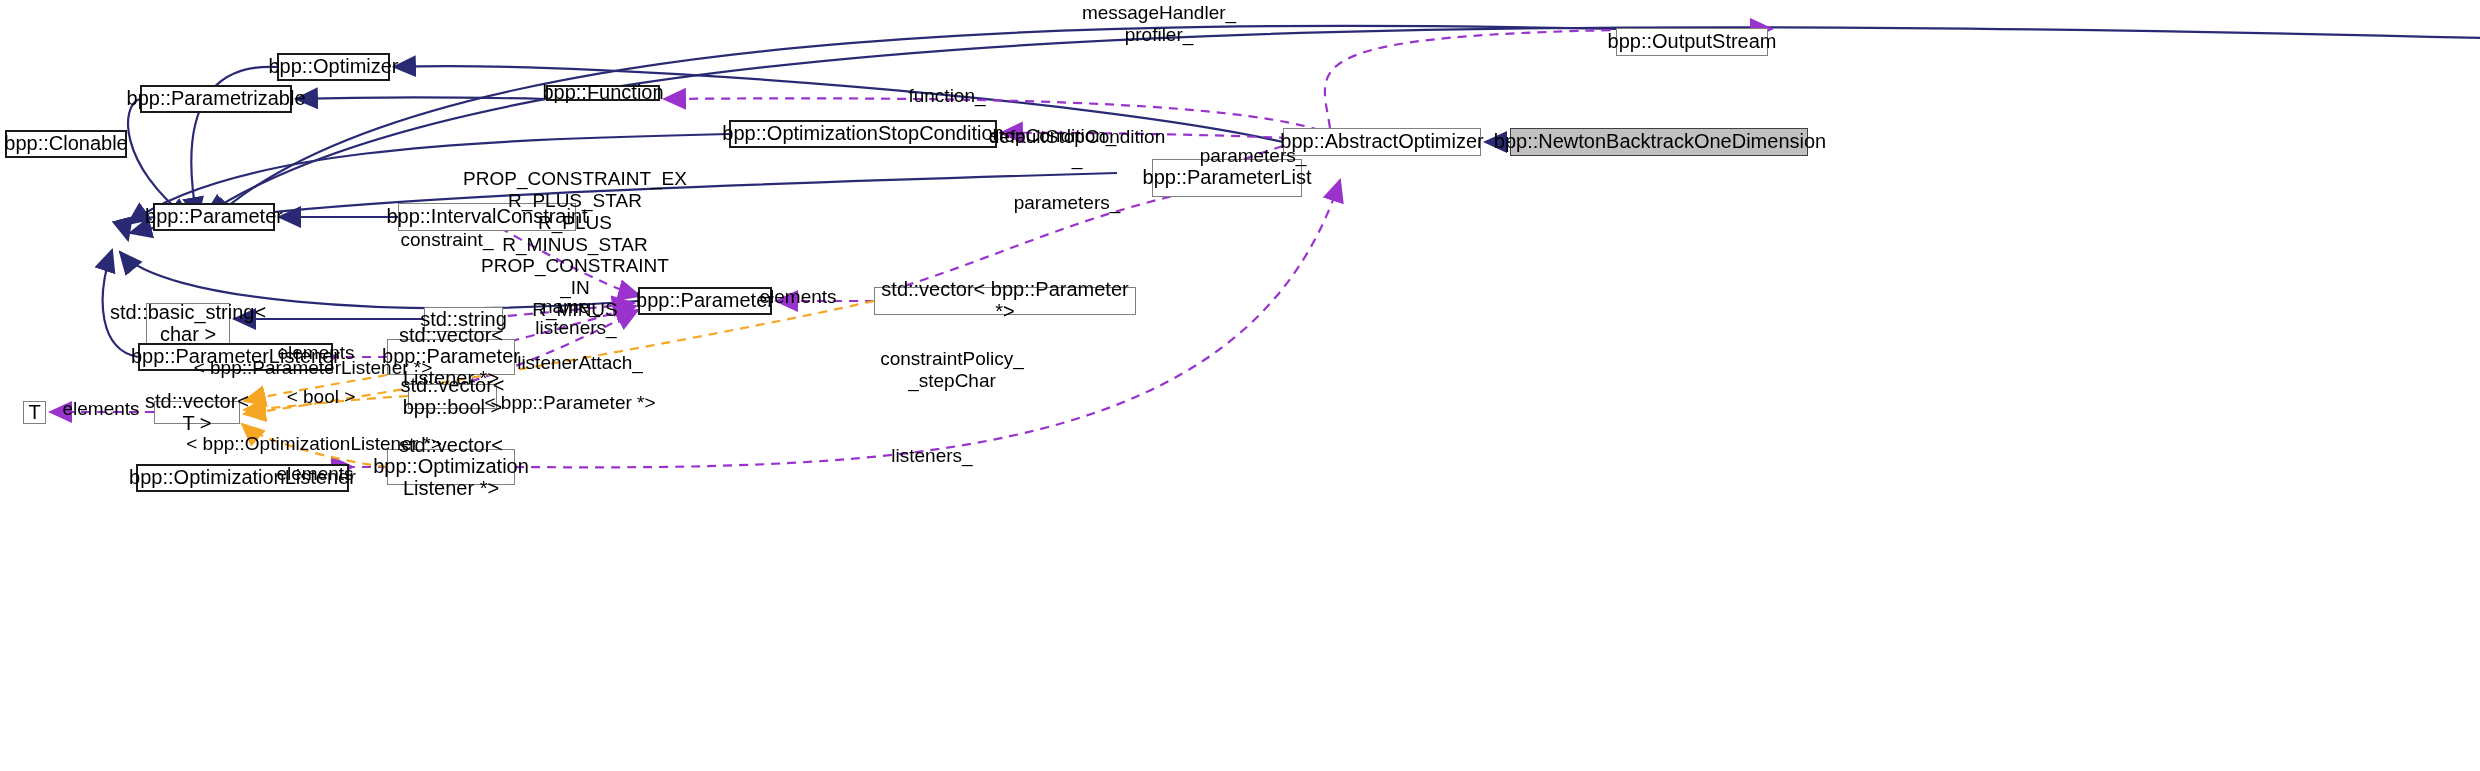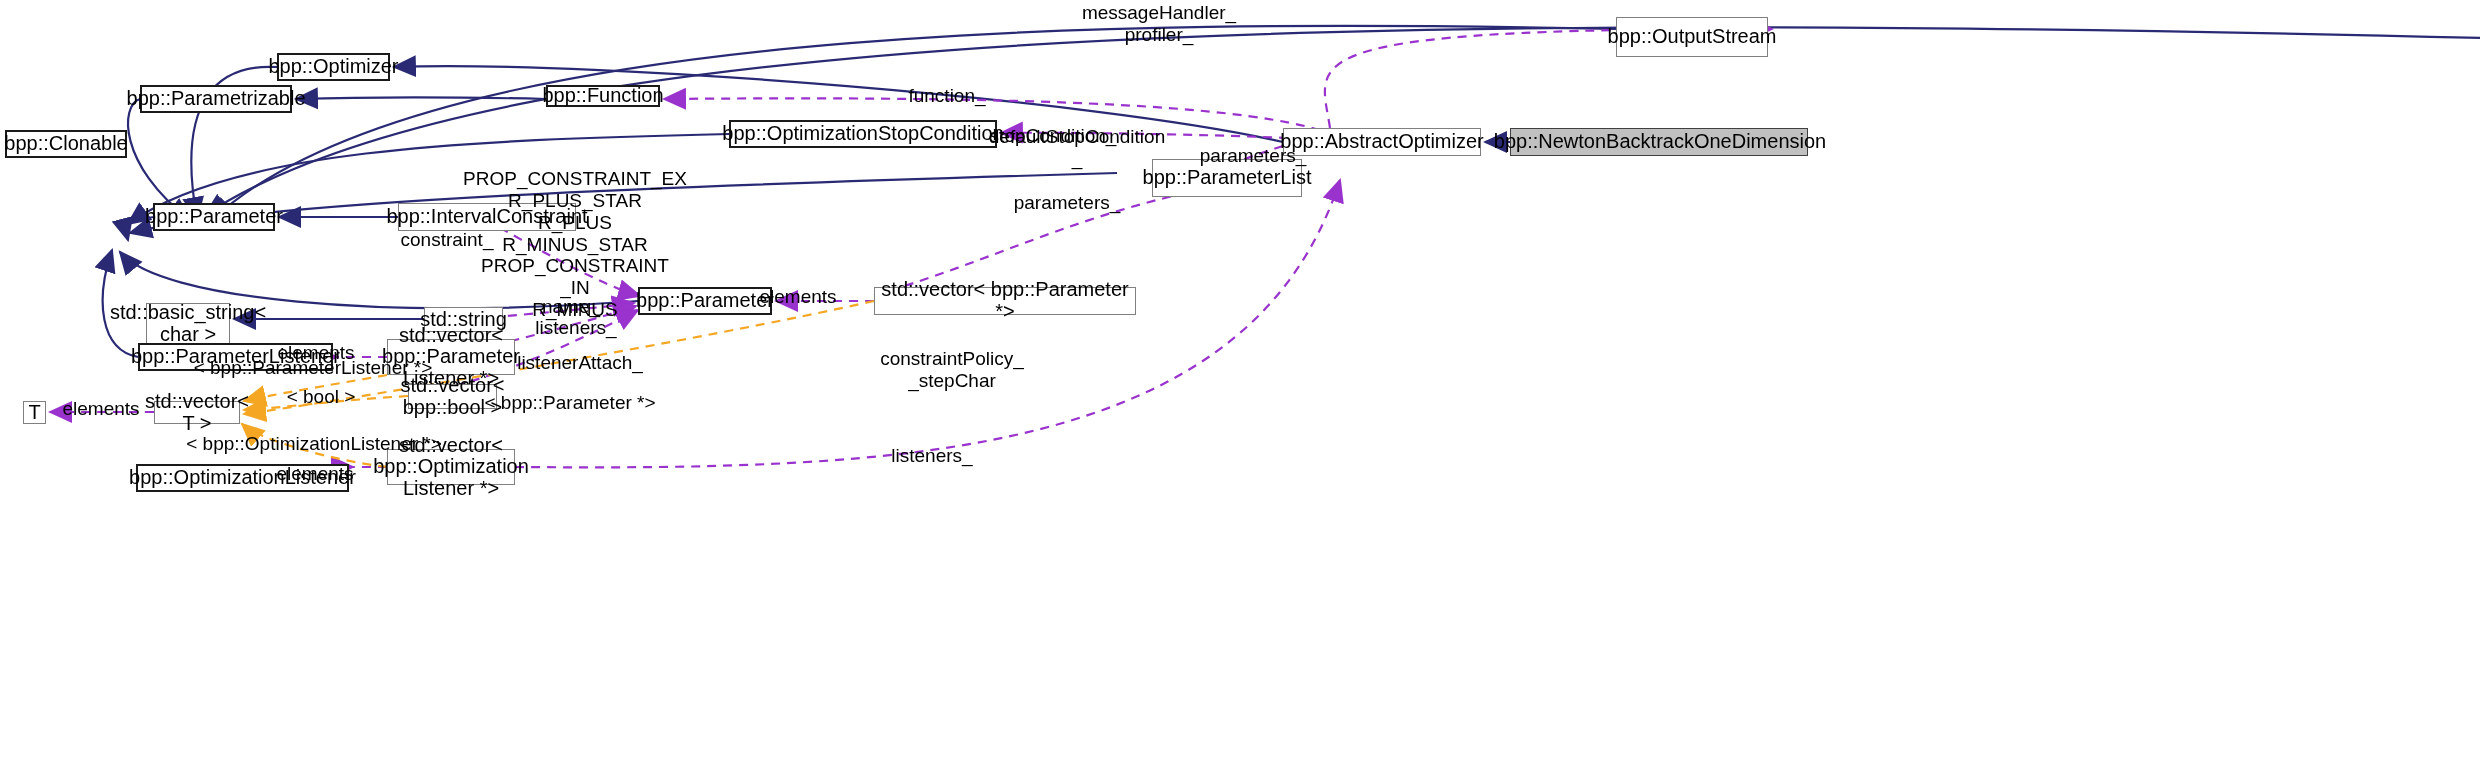--- a/index.html
+++ b/index.html
@@ -113,24 +113,24 @@
     <g fill="none" stroke="#f5a623" stroke-width="2.2" stroke-dasharray="9,7" marker-end="url(#arrow-template)">
       <path d="M387,375 C330,385 270,395 244,401"></path>
       <path d="M408,396 C340,400 280,408 244,410"></path>
       <path d="M874,301 C700,340 350,400 244,414"></path>
       <path d="M387,467 C330,460 260,440 242,424"></path>
     </g>
   </svg>
 
   <div id="node-host">
       <div class="node strong" style="left: 5px; top: 130px; width: 122px; height: 28px;">bpp::Clonable</div>
-      <div class="node" style="left: 1616px; top: 17px; width: 152px; height: 40px;">bpp::OutputStream</div>
+      <div class="node" style="left: 1616px; top: 28px; width: 152px; height: 28px;">bpp::OutputStream</div>
       <div class="node strong" style="left: 277px; top: 53px; width: 113px; height: 28px;">bpp::Optimizer</div>
       <div class="node strong" style="left: 140px; top: 85px; width: 152px; height: 28px;">bpp::Parametrizable</div>
-      <div class="node strong" style="left: 546px; top: 85px; width: 114px; height: 22px;">bpp::Function</div>
+      <div class="node strong" style="left: 546px; top: 85px; width: 114px; height: 16px;">bpp::Function</div>
       <div class="node strong" style="left: 729px; top: 120px; width: 268px; height: 28px;">bpp::OptimizationStopCondition</div>
       <div class="node" style="left: 1283px; top: 128px; width: 198px; height: 28px;">bpp::AbstractOptimizer</div>
       <div class="node current" style="left: 1510px; top: 128px; width: 298px; height: 28px; padding-left: 8px;">bpp::NewtonBacktrackOneDimension</div>
       <div class="node" style="left: 1152px; top: 159px; width: 150px; height: 38px;">bpp::ParameterList</div>
       <div class="node strong" style="left: 153px; top: 203px; width: 122px; height: 28px;">bpp::Parameter</div>
       <div class="node" style="left: 398px; top: 203px; width: 178px; height: 28px;">bpp::IntervalConstraint</div>
       <div class="node strong" style="left: 638px; top: 287px; width: 134px; height: 28px;">bpp::Parameter</div>
       <div class="node" style="left: 874px; top: 287px; width: 262px; height: 28px;">std::vector&lt; bpp::Parameter *&gt;</div>
       <div class="node" style="left: 146px; top: 303px; width: 84px; height: 41px;">std::basic_string&lt;
 char &gt;</div>

